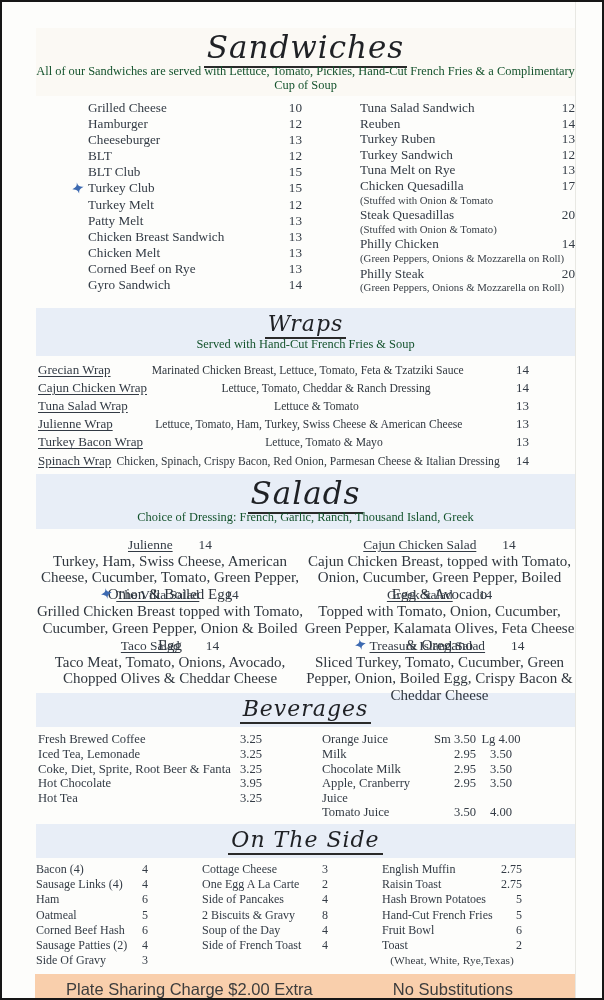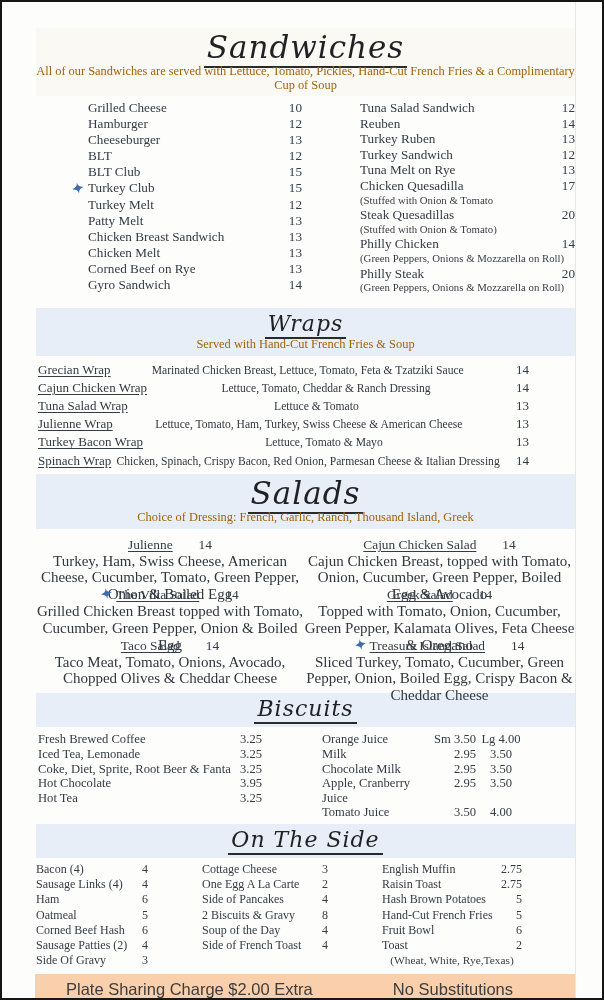--- a/index.html
+++ b/index.html
@@ -16,21 +16,21 @@
 
   
   .band { text-align:center; }
   .band-top { background:#fbf9f4; padding:2px 0 4px; }
   .band-blue { background:#e8eef7; padding:2px 0 5px; }
   .sec-title { font-family:"DejaVu Serif", serif; font-style:italic; font-weight:500;
                color:#1f2125; letter-spacing:1px; }
   .t-big  { font-size:31px; line-height:34px; }
   .t-med  { font-size:22px; line-height:27px; }
   .sec-title .ul { border-bottom:2px solid #2a2a2a; padding:0 3px 1px; }
-  .sec-sub { font-size:12.4px; line-height:14px; color:#a16207; max-width:555px; margin:0 auto; }
+  .sec-sub { font-size:12.4px; line-height:14px; color:#14532d; max-width:555px; margin:0 auto; }
 
   
   .sand-cols { display:flex; margin-top:4px;justify-content:flex-end; }
   ul { list-style:none; }
   .sand-left  { margin-left:14px; width:214px; }
   .sand-right { margin-left:58px; width:215px; }
   .sand-left li { display:flex; justify-content:space-between; line-height:16.1px; font-size:13.2px; position:relative; }
   .sand-right li { line-height:15.6px; font-size:13.2px; }
   .sand-right li .row { display:flex; justify-content:space-between; }
   .note { font-size:10.8px; line-height:13.6px; color:#3a4048; }
@@ -352,21 +352,21 @@
               <span class="star"><svg width="11" height="11">
                   <use href="#star4"></use>
                 </svg></span><span class="salad-name">Treasure Island Salad</span><span class="salad-price">14</span>
             </div>
             <div class="salad-desc">Sliced Turkey, Tomato, Cucumber, Green Pepper, Onion, Boiled Egg, Crispy Bacon &amp; Cheddar Cheese</div>
           </div>
         </div>
     </div>
 
     <div class="band band-blue mt6">
-      <div class="sec-title t-med"><span class="ul">Biscuits</span></div>
+      <div class="sec-title t-med"><span class="ul">Beverages</span></div>
     </div>
     <div class="bev-cols">
       <ul class="bev-left">
 
           <li>
             <span>Fresh Brewed Coffee</span>
             <span>3.25</span>
           </li>
 
           <li>

